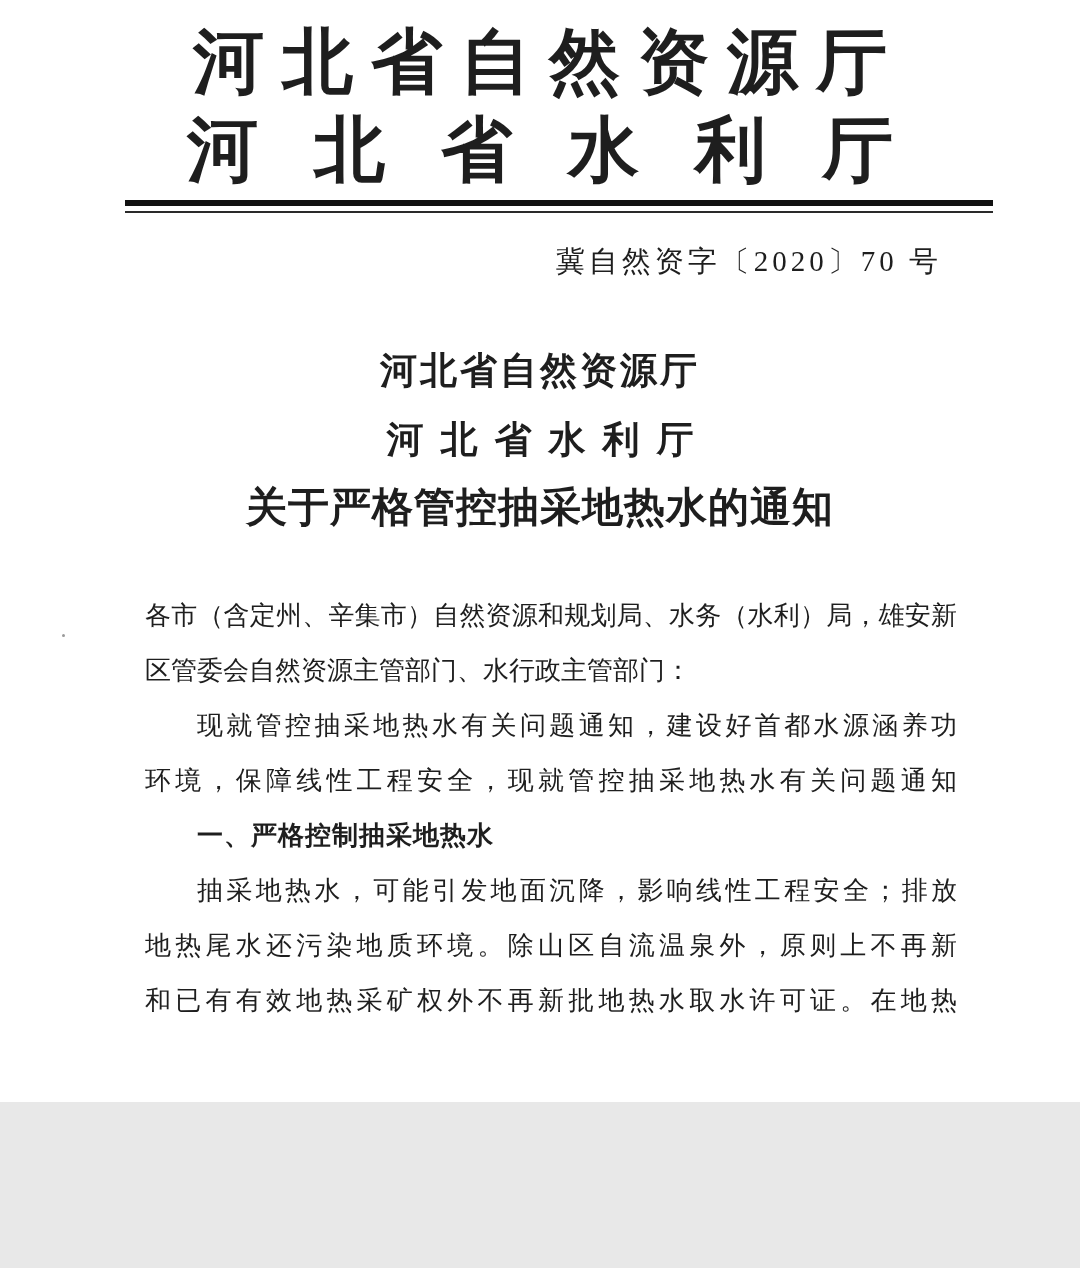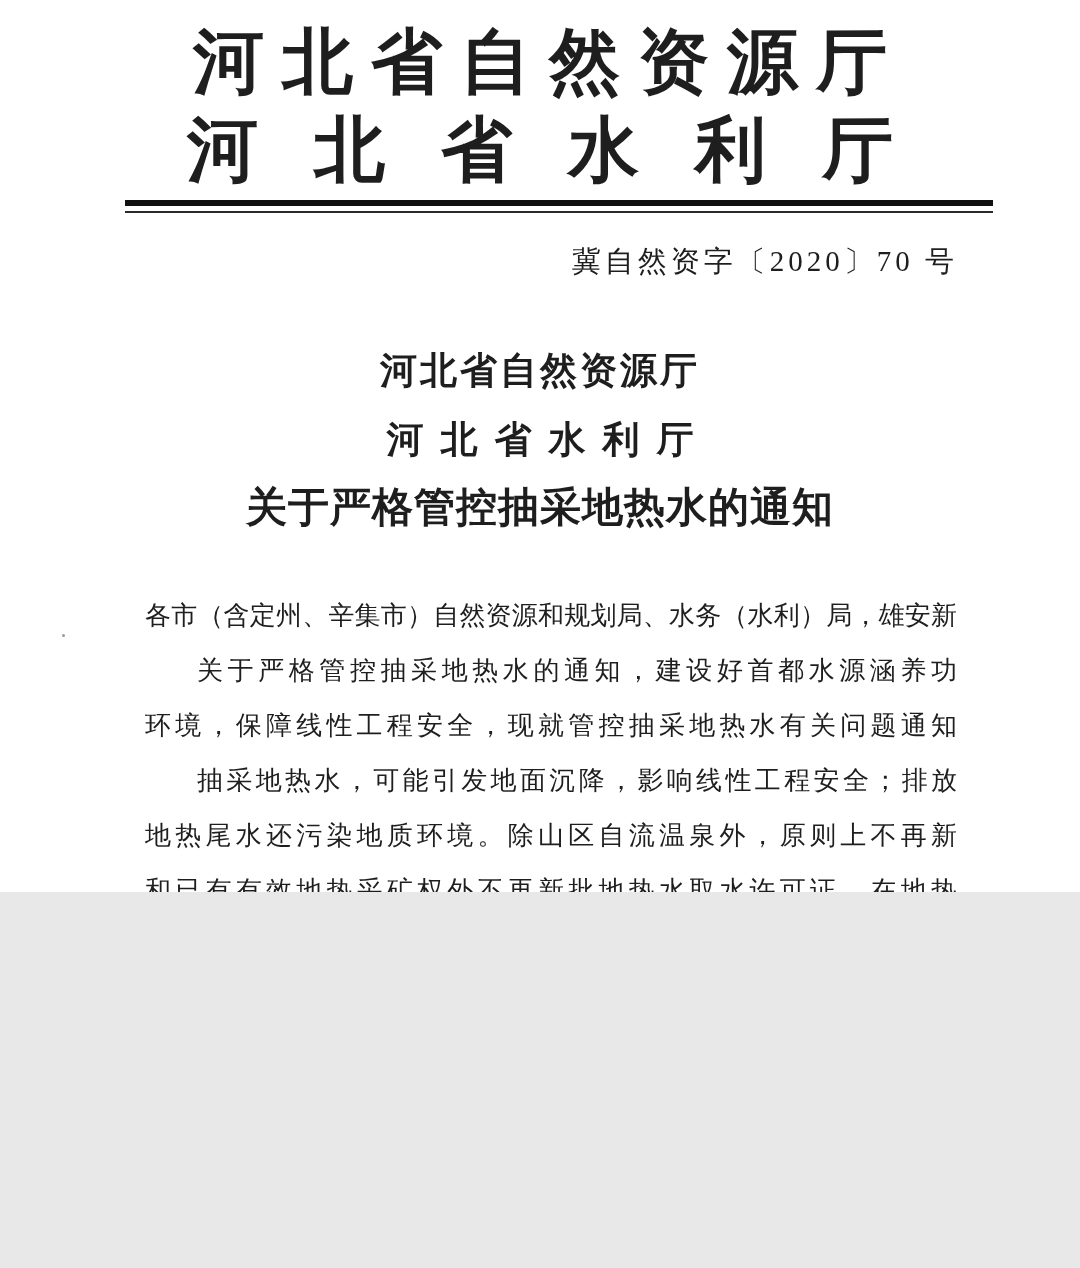--- a/index.html
+++ b/index.html
@@ -1,19 +1,19 @@
 <!DOCTYPE html>
 <html><head>
 <meta charset="utf-8">
 <style>
   html, body { margin: 0; padding: 0; background: #e8e8e8; }
   .page {
     position: relative;
     width: 1080px;
-    height: 892px;
+    height: 1102px;
     margin: 0 auto;
     background: #ffffff;
     color: #1e1e1e;
     font-family: "Liberation Serif", serif;
     overflow: hidden;
   }
 
   
   .letterhead {
     position: absolute;
@@ -29,21 +29,21 @@
 
   
   .rule { position: absolute; left: 125px; width: 868px; background: #111; }
   .rule-top-thick { top: 200px; height: 6px; }
   .rule-top-thin  { top: 211px; height: 2px; background: #2a2a2a; }
 
   
   .doc-number {
     position: absolute;
     top: 242px;
-    right: 122px;
+    right: 138px;
     font-size: 29px;
     letter-spacing: 4px;
     white-space: nowrap;
   }
 
   
   .doc-title {
     position: absolute;
     left: 0;
     width: 100%;
@@ -124,22 +124,24 @@
   <div class="doc-number">冀自然资字〔2020〕70 号</div>
 
   <div class="doc-title title-1">河北省自然资源厅</div>
   <div class="doc-title title-2">
     <span>河北省水利厅</span>
   </div>
   <div class="doc-title title-3">关于严格管控抽采地热水的通知</div>
 
   <div class="body-text">
     <div class="line just">各市（含定州、辛集市）自然资源和规划局、水务（水利）局，雄安新</div>
-    <div class="line just ind">关于严格管控抽采地热水的通知，建设好首都水源涵养功</div>
+    <div class="line">区管委会自然资源主管部门、水行政主管部门：</div>
+    <div class="line just ind">现就管控抽采地热水有关问题通知，建设好首都水源涵养功</div>
     <div class="line just">环境，保障线性工程安全，现就管控抽采地热水有关问题通知</div>
+    <div class="line ind head">一、严格控制抽采地热水</div>
     <div class="line just ind">抽采地热水，可能引发地面沉降，影响线性工程安全；排放</div>
     <div class="line just">地热尾水还污染地质环境。除山区自流温泉外，原则上不再新</div>
     <div class="line just">和已有有效地热采矿权外不再新批地热水取水许可证。在地热</div>
   </div>
 
   <div class="rule rule-bot-thin"></div>
   <div class="rule rule-bot-thick"></div>
 
   <div class="watermark">地热加APP</div>
 

